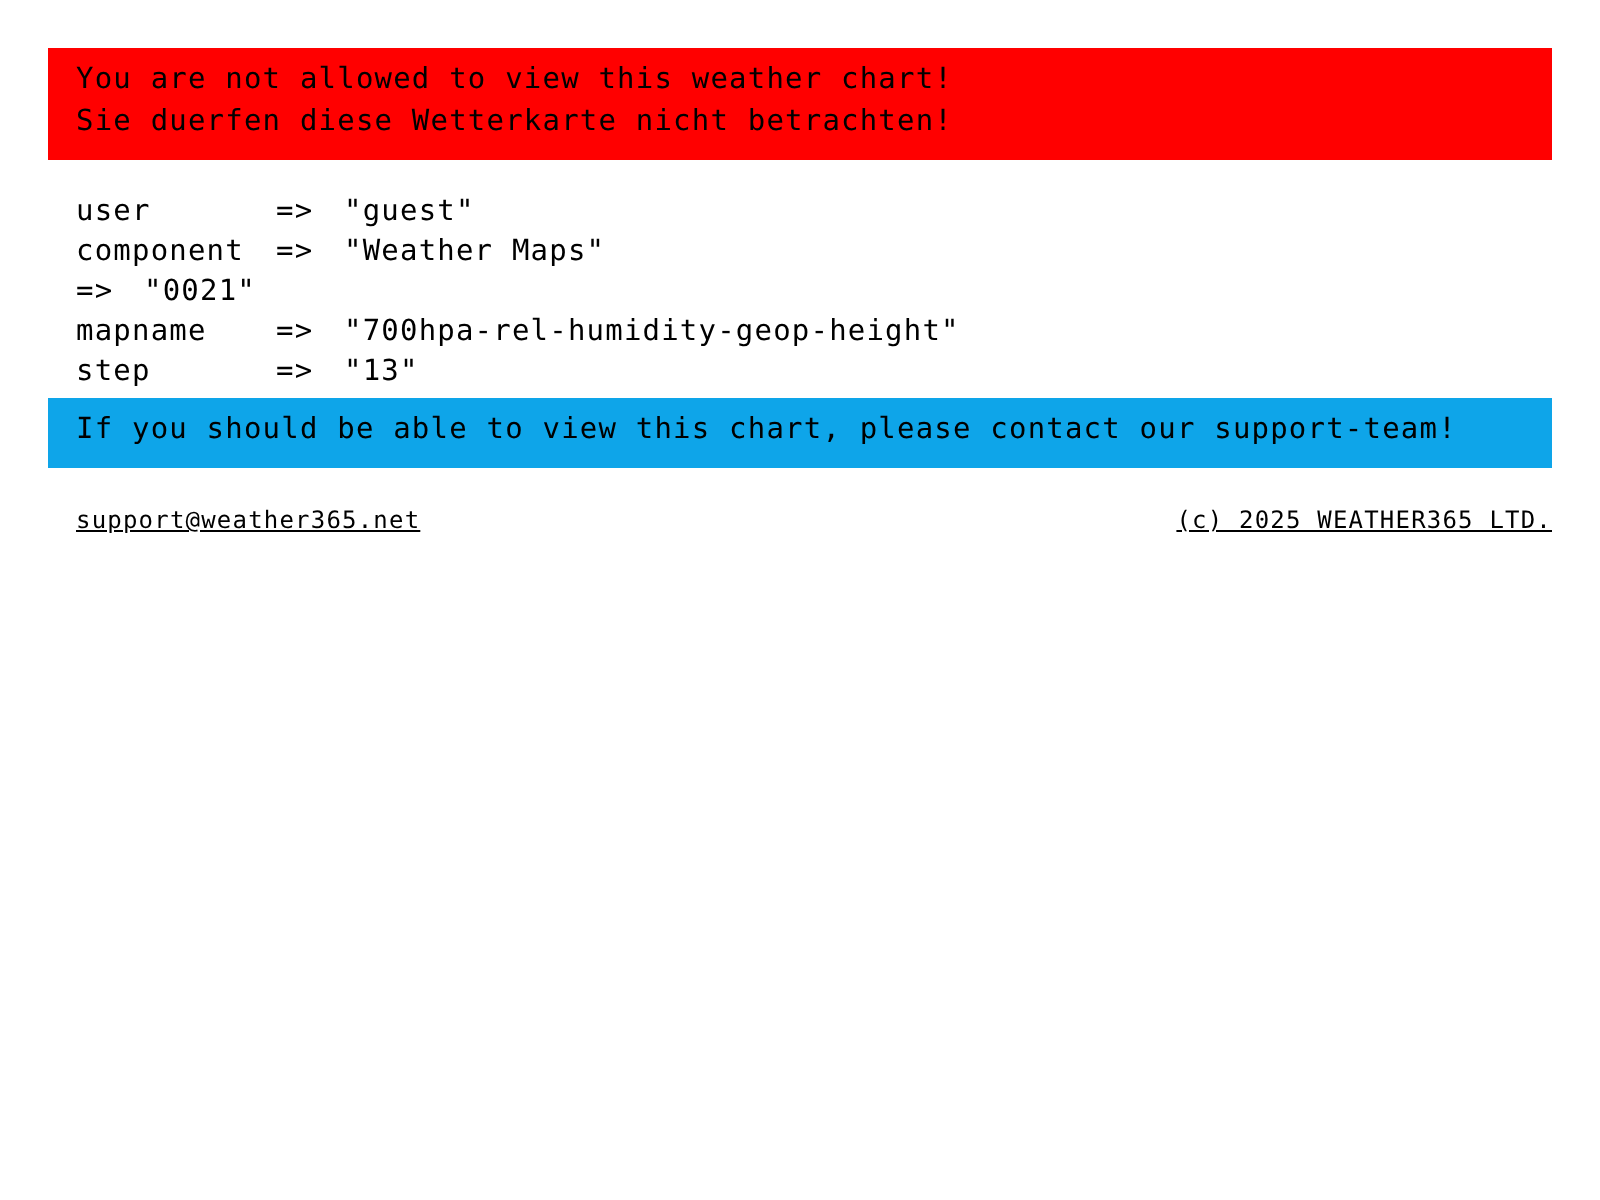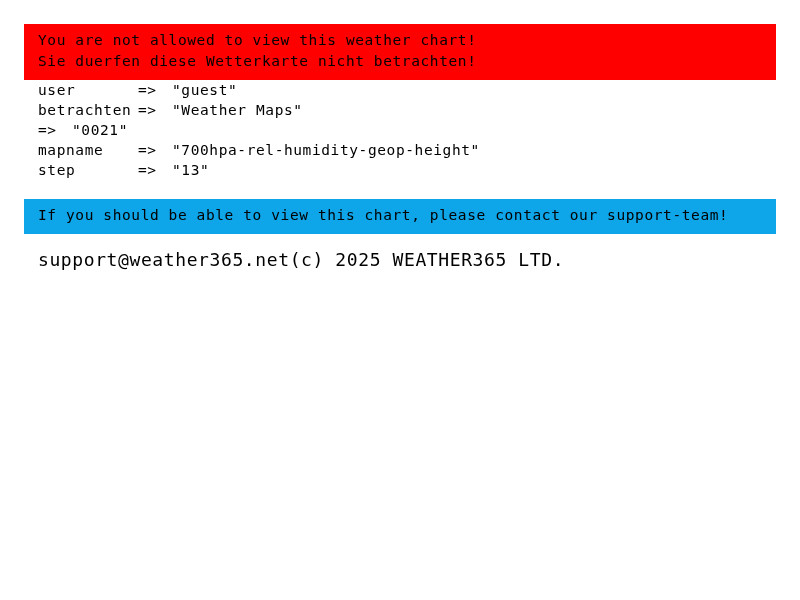--- a/index.html
+++ b/index.html
@@ -40,21 +40,21 @@
   .banner-help {
     top: 199px;
     background: #0ea5e9;
   }
   .banner-line {
     display: block;
   }
   .params {
     position: absolute;
     left: 38px;
-    top: 80px;
+    top: 96px;
     font-size: 14.5px;
     line-height: 20px;
     letter-spacing: 0.6px;
   }
   .param-row {
     display: flex;
     align-items: baseline;
     height: 20px;
   }
   .param-key {
@@ -67,25 +67,27 @@
   }
   .param-val {
     display: inline-block;
     white-space: pre;
   }
   .footer {
     position: absolute;
     left: 38px;
     top: 250px;
     width: 738px;
-    font-size: 18px;
+    font-size: 12px;
     line-height: 20px;
     letter-spacing: 0.6px;
     display: flex;
+    justify-content: space-between;
     align-items: baseline;
+    text-decoration: underline;
   }
   .footer-right {
     white-space: nowrap;
   }
 </style>
 </head>
 <body>
 
 <div class="page">
 
@@ -94,21 +96,21 @@
     <span class="banner-line">Sie duerfen diese Wetterkarte nicht betrachten!</span>
   </div>
 
   <div class="params">
     <div class="param-row">
       <span class="param-key">user</span>
       <span class="param-arrow">=&gt;</span>
       <span class="param-val">"guest"</span>
     </div>
     <div class="param-row">
-      <span class="param-key">betrachten</span>
+      <span class="param-key">component</span>
       <span class="param-arrow">=&gt;</span>
       <span class="param-val">"Weather Maps"</span>
     </div>
     <div class="param-row">
       <span class="param-arrow">=&gt;</span>
       <span class="param-val">"0021"</span>
     </div>
     <div class="param-row">
       <span class="param-key">mapname</span>
       <span class="param-arrow">=&gt;</span>

